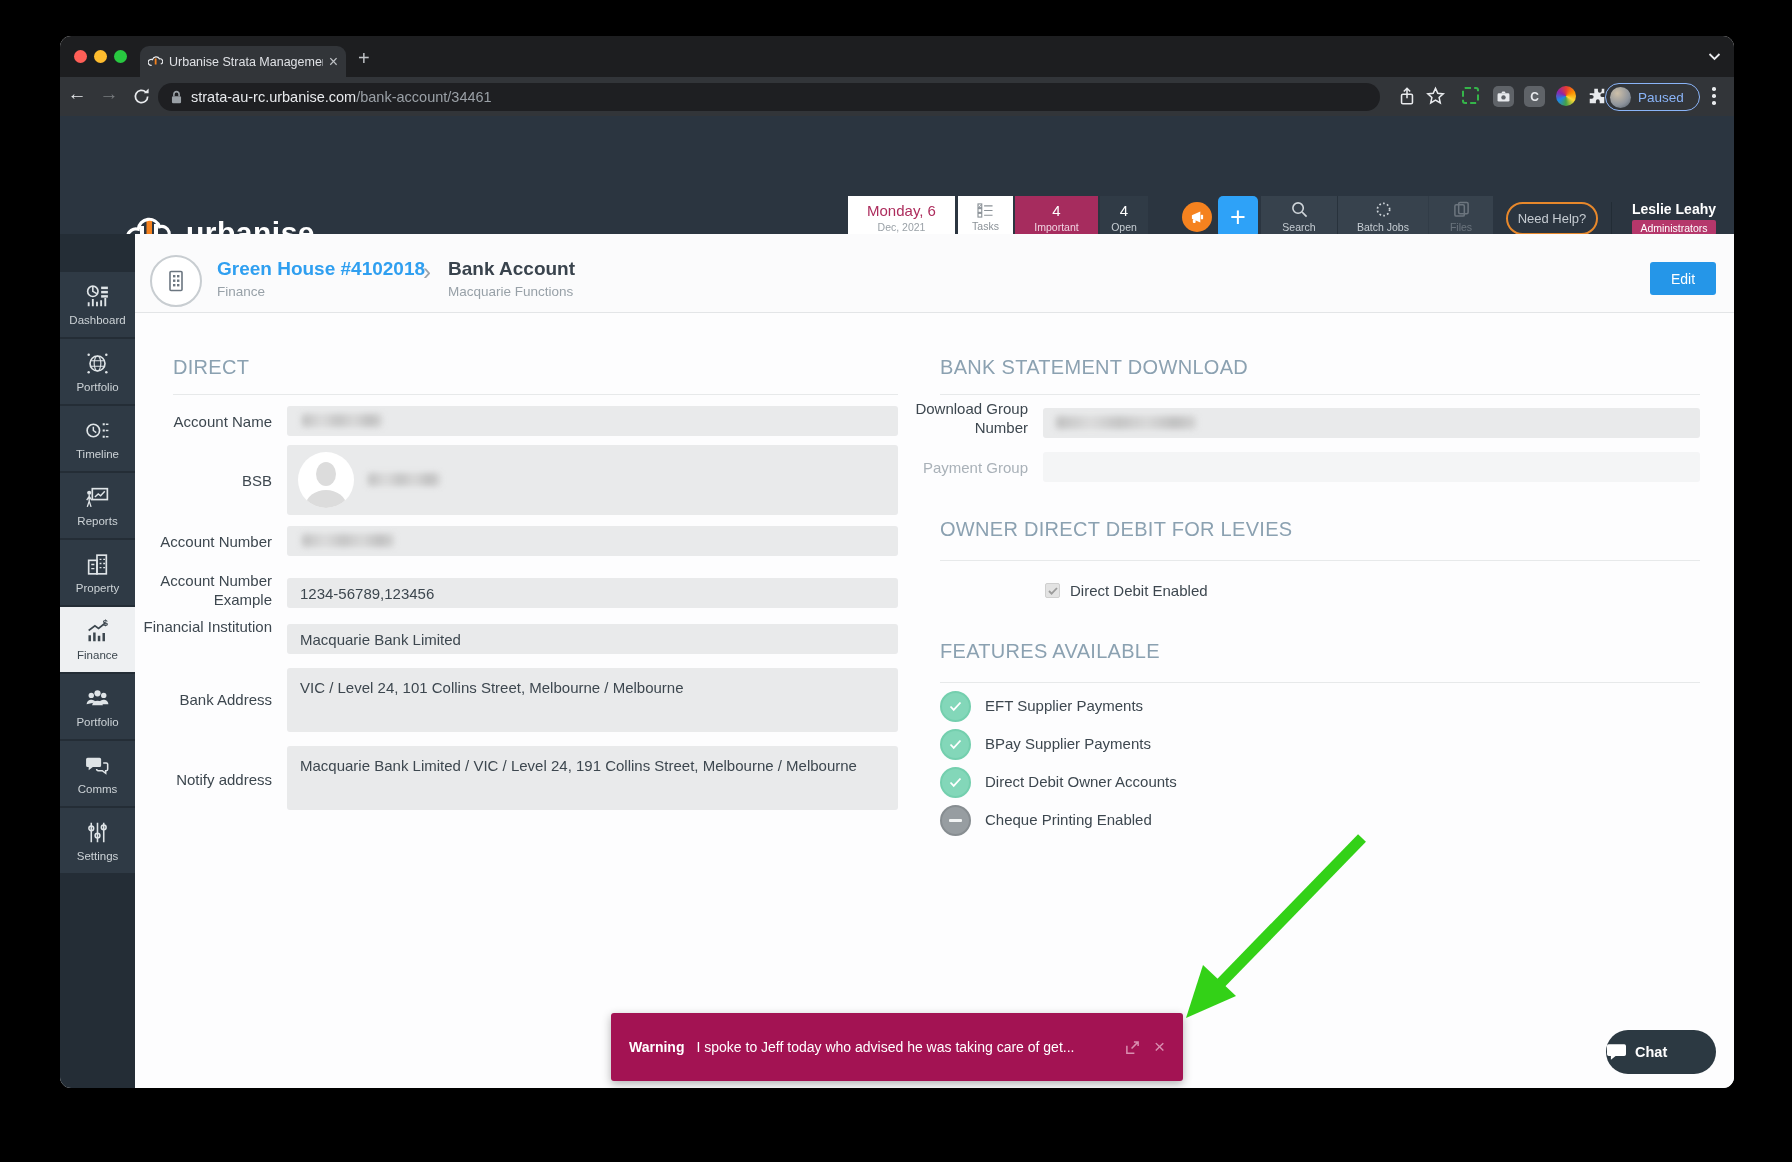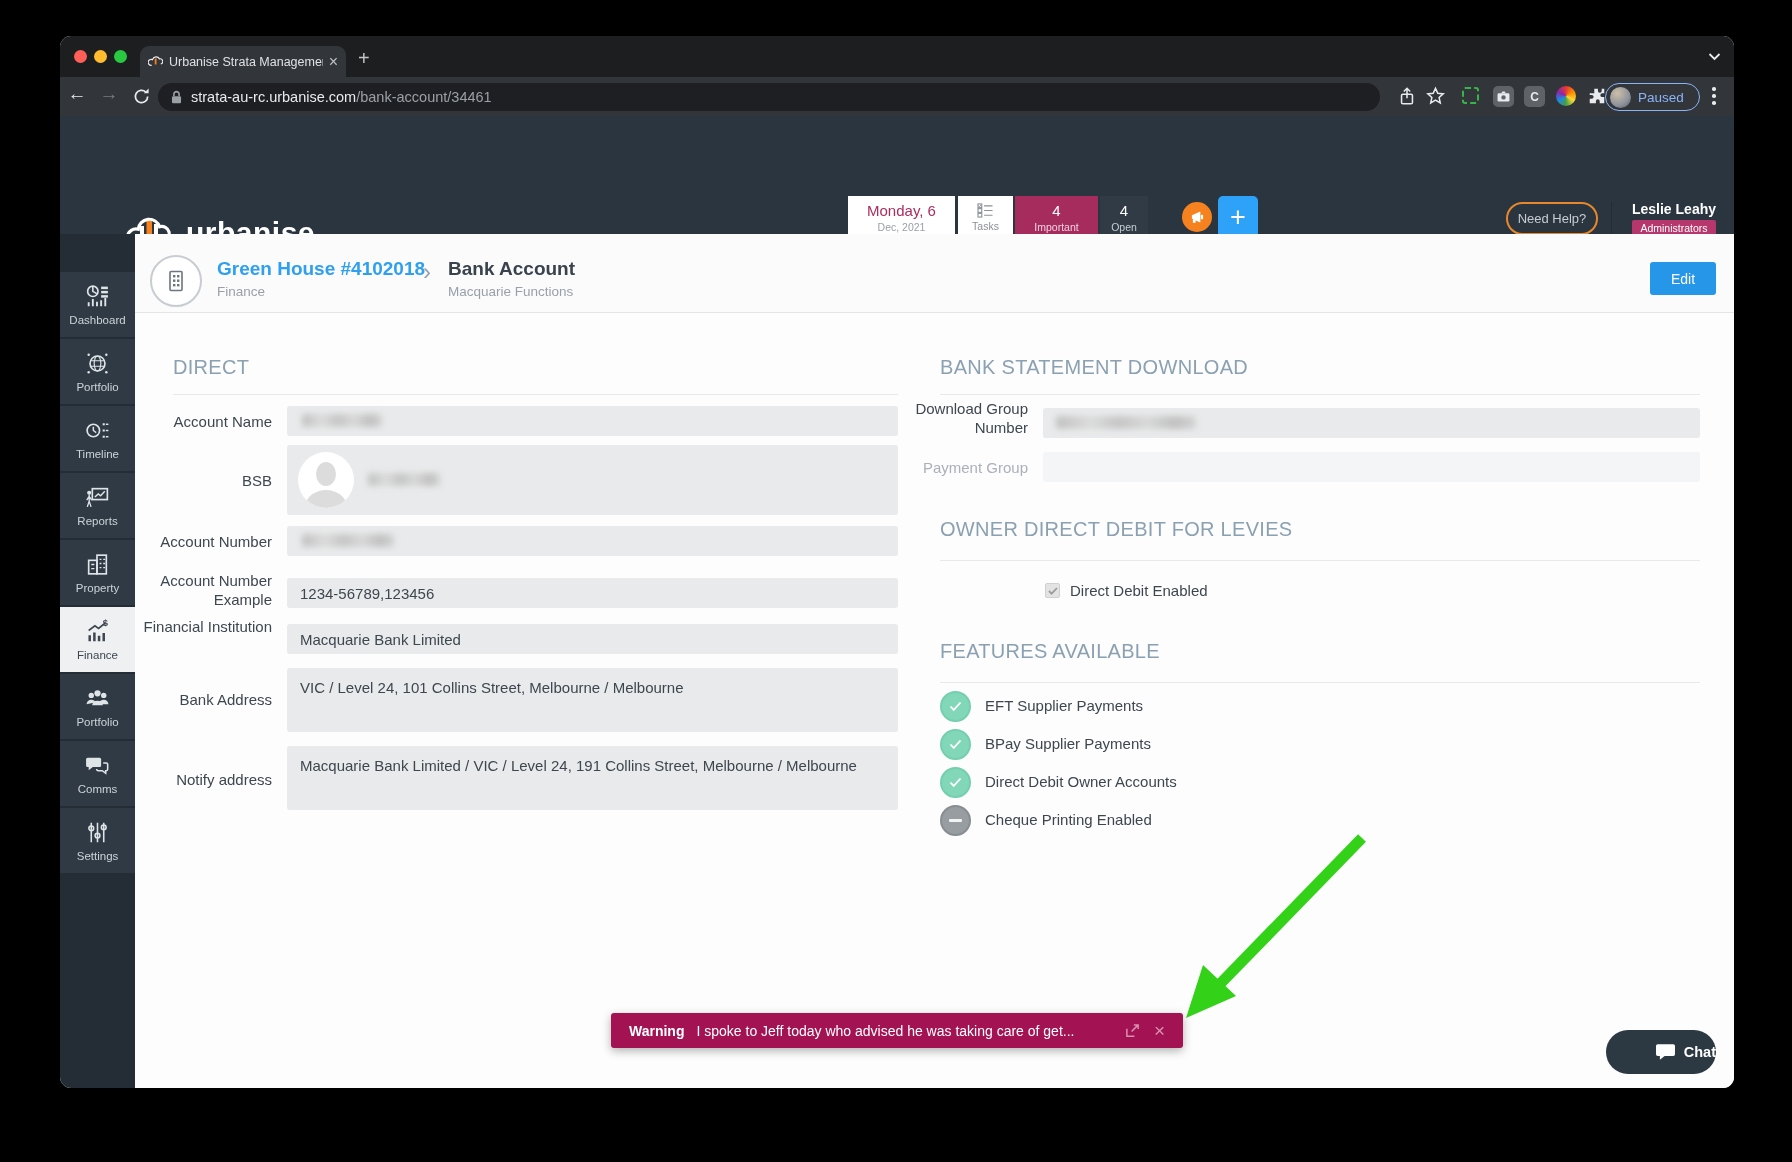--- a/index.html
+++ b/index.html
@@ -82,25 +82,25 @@
   .bsb-avatar .head { position:absolute; left:18px; top:10px; width:20px; height:24px; border-radius:50%; background:#dcdcdc; }
   .bsb-avatar .shoulders { position:absolute; left:8px; top:38px; width:40px; height:30px; border-radius:50%; background:#dcdcdc; }
   .cbx { position:absolute; width:15px; height:15px; background:#e3e3e3; border:1px solid #cfcfcf; border-radius:2px; display:flex; align-items:center; justify-content:center; }
   .feat-circle { position:absolute; width:31px; height:31px; border-radius:50%; display:flex; align-items:center; justify-content:center; }
   .feat-circle.on { background:#83d7b9; border:2px solid #74cfae; }
   .feat-circle.off { background:#979da1; border:2px solid #878d91; }
   .feat-dash { width:13px; height:2.5px; background:#f2f4f4; border-radius:1px; }
   .featlabel { position:absolute; font-size:15px; color:#3d474f; }
 
   
-  .toast { position:absolute; left:551px; top:977px; width:572px; height:35px; background:#a31353; border-radius:3px; box-shadow:0 3px 10px rgba(0,0,0,.3); display:flex; align-items:center; padding:0 18px; z-index:20; }
+  .toast { position:absolute; left:551px; top:977px; width:572px; height:68px; background:#a31353; border-radius:3px; box-shadow:0 3px 10px rgba(0,0,0,.3); display:flex; align-items:center; padding:0 18px; z-index:20; }
   .toast-title { color:#fff; font-size:14px; font-weight:bold; margin-right:12px; }
   .toast-msg { color:#fff; font-size:14px; white-space:nowrap; overflow:hidden; flex:1; }
   .toast-ic { color:#d98fb0; margin-left:14px; display:flex; align-items:center; }
-  .chatbtn { position:absolute; left:1546px; top:994px; width:110px; height:44px; background:#2c3942; border-radius:22px; display:flex; align-items:center; justify-content:flex-end; z-index:20; }
+  .chatbtn { position:absolute; left:1546px; top:994px; width:110px; height:44px; background:#2c3942; border-radius:22px; display:flex; align-items:center; justify-content:flex-start; z-index:20; }
   .chatbtn span { color:#fff; font-size:14.5px; font-weight:bold; margin-left:8px; }
 
   .arrow-overlay { position:absolute; left:0; top:0; width:1792px; height:1162px; z-index:40; pointer-events:none; }
 </style>
 </head>
 <body>
 
 <div class="window">
 
   <div class="titlebar">
@@ -202,20 +202,42 @@
     </div>
     <div style="position:absolute;left:1122px;top:86px;width:30px;height:30px;border-radius:50%;background:#f5821f;display:flex;align-items:center;justify-content:center;">
       <svg width="15" height="14" viewBox="0 0 16 15">
           <path d="M2 5.5 L11 1.5 V13.5 L2 9.5 z" fill="#fff"></path>
           <rect x="11.5" y="5" width="2.5" height="5" rx="1" fill="#fff"></rect>
           <rect x="3" y="9.8" width="3" height="4" rx="1" fill="#fff"></rect>
         </svg>
     </div>
     <div style="position:absolute;left:1158px;top:80px;width:40px;height:42px;background:#2ea2f8;border-radius:5px;display:flex;align-items:center;justify-content:center;color:#fff;font-size:27px;font-weight:300;">+</div>
 
+    <div class="seg-group">
+      <div class="seg" style="border-left:none;">
+        <svg width="17" height="17" viewBox="0 0 18 18">
+            <circle cx="7.5" cy="7.5" r="5.5" fill="none" stroke="#cfd5da" stroke-width="1.7"></circle>
+            <path d="M11.8 11.8 L16.5 16.5" stroke="#cfd5da" stroke-width="1.7"></path>
+          </svg>
+        <span class="hl2">Search</span>
+      </div>
+      <div class="seg" style="width:91px;">
+        <svg width="17" height="17" viewBox="0 0 18 18">
+            <circle cx="9" cy="9" r="6.5" fill="none" stroke="#cfd5da" stroke-width="1.8" stroke-dasharray="1.8 2.4"></circle>
+          </svg>
+        <span class="hl2">Batch Jobs</span>
+      </div>
+      <div class="seg" style="width:65px;opacity:.35;">
+        <svg width="17" height="17" viewBox="0 0 18 18">
+            <rect x="2" y="4" width="10" height="12" rx="1.5" fill="none" stroke="#cfd5da" stroke-width="1.6"></rect>
+            <rect x="6" y="1.5" width="10" height="12" rx="1.5" fill="none" stroke="#cfd5da" stroke-width="1.6"></rect>
+          </svg>
+        <span class="hl2">Files</span>
+      </div>
+    </div>
 
     <div class="needhelp">Need Help?</div>
     <div class="vline"></div>
     <div class="userblk">
       <div class="uname">Leslie Leahy</div>
       <span class="urole">Administrators</span>
     </div>
 
     <div class="wtab" style="left:75px;width:178px;">
       <div class="dot" style="background:#3b4651;"></div>

